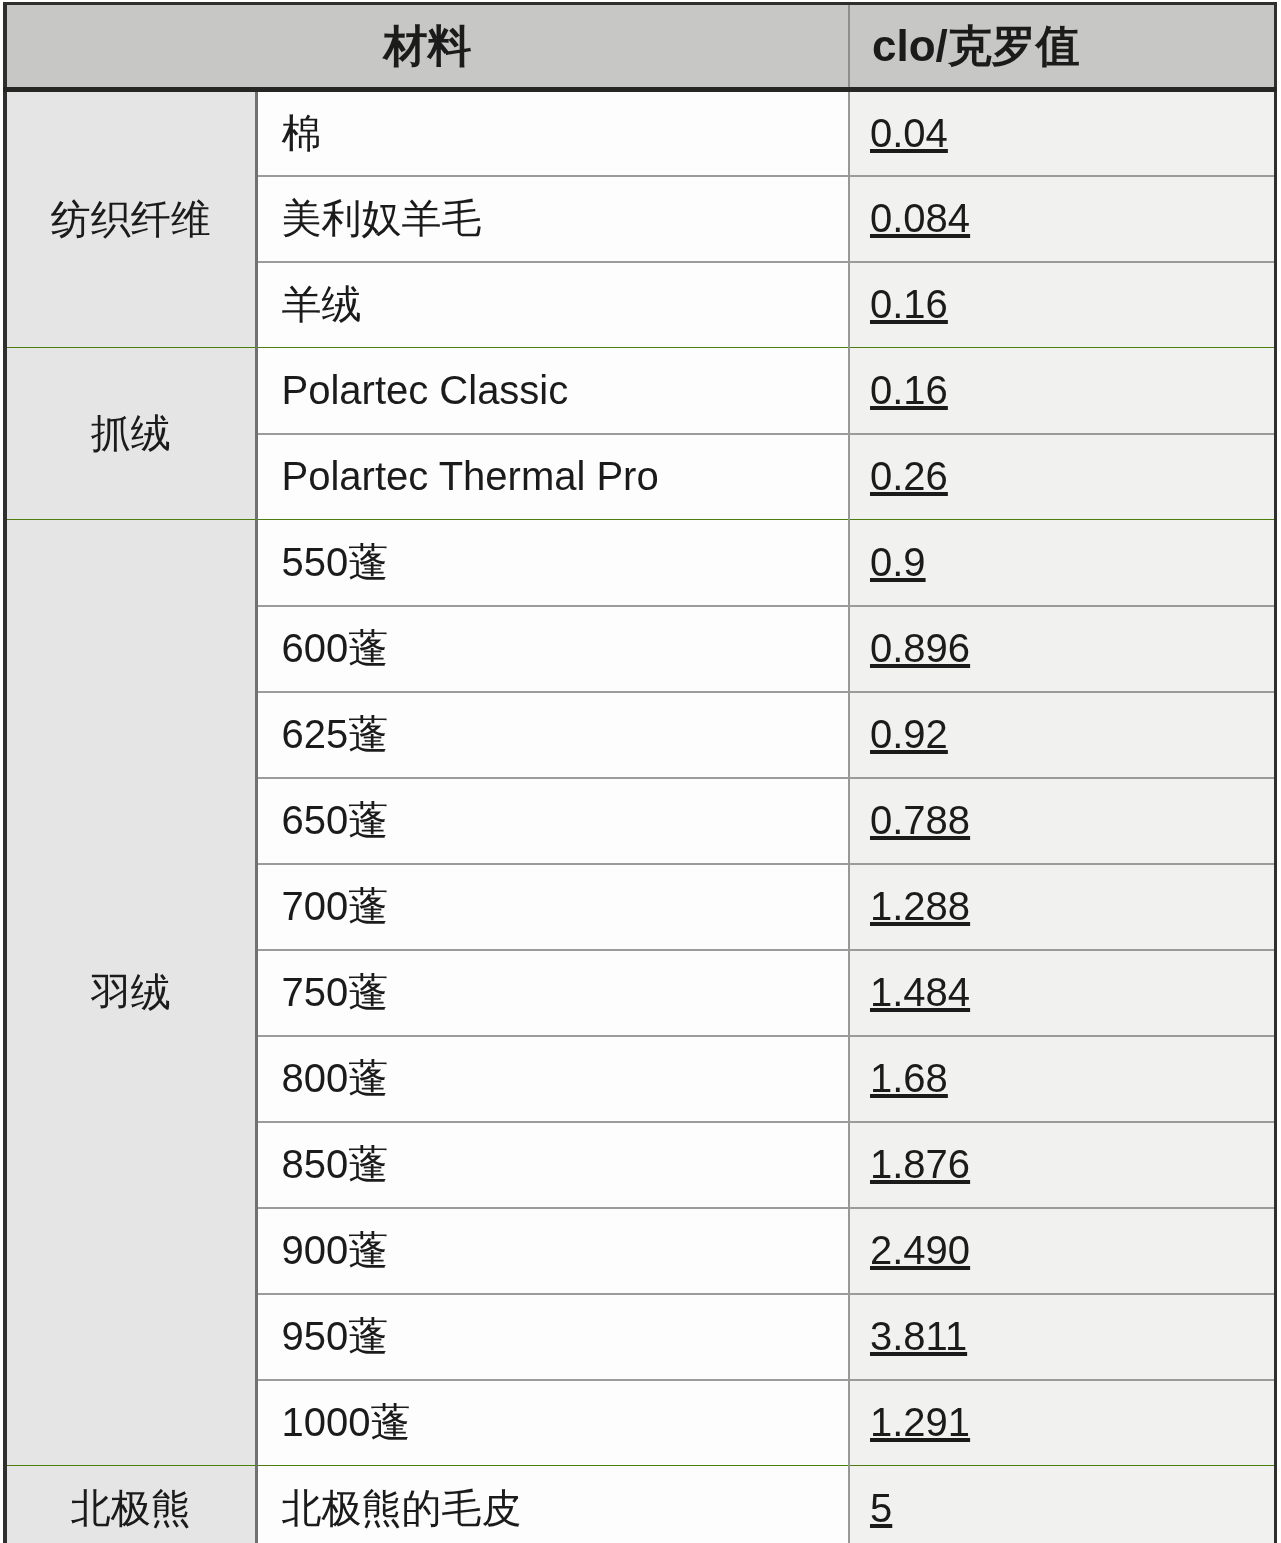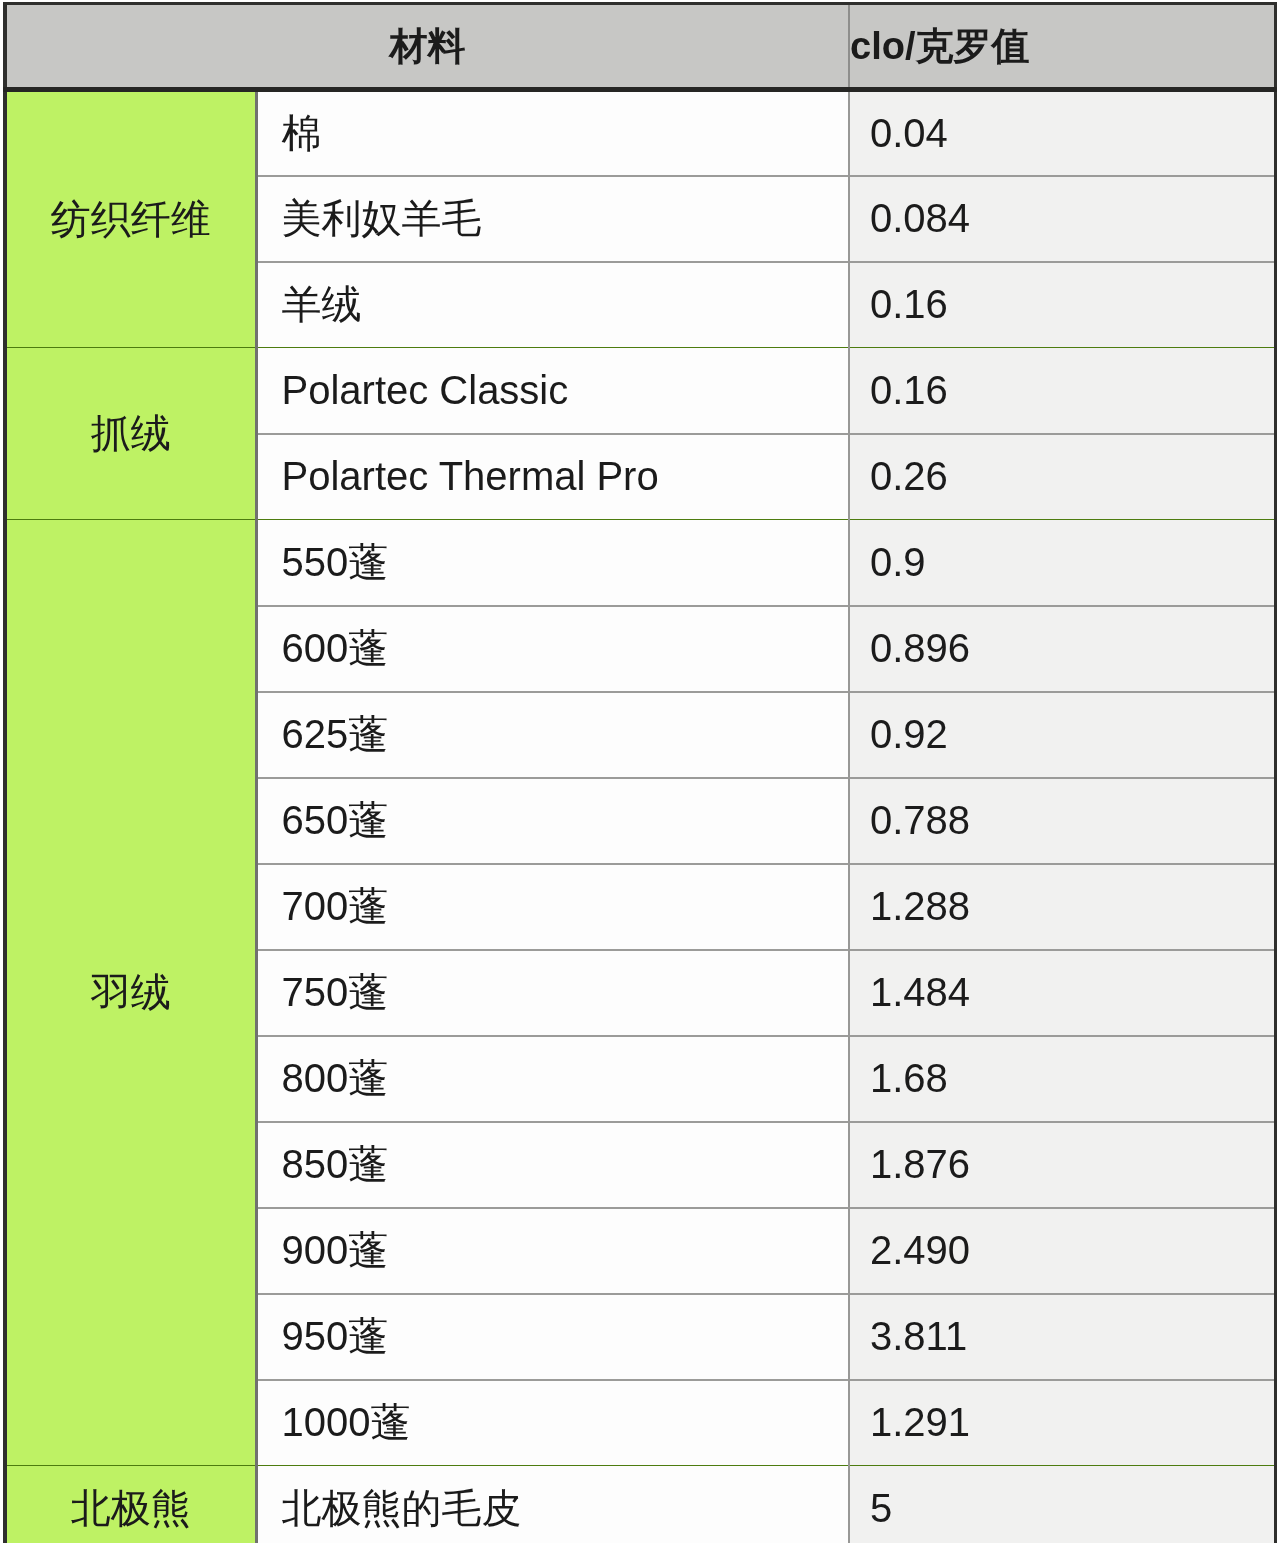--- a/index.html
+++ b/index.html
@@ -22,47 +22,48 @@
     border-right:3px solid #2f2f2d;
   }
   col.c-group { width:251px; }
   col.c-mat   { width:593px; }
   col.c-val   { width:426px; }
 
   th {
     height:86px;
     background:#c7c7c5;
     font-weight:bold;
-    font-size:38px;
+    font-size:44px;
     vertical-align:middle;
     border-bottom:5px solid #262624;
   }
   th.h-mat { text-align:center; }
-  th.h-clo { text-align:left; border-left:2px solid #8e8e8c; }
+  th.h-clo { text-align:left; padding-left:22px; border-left:2px solid #8e8e8c; }
 
   tr.row { height:86px; }
   td { vertical-align:middle; font-size:40px; }
   td + td { border-top:2px solid #9b9b99; }
   tr.row td { border-top:2px solid #9b9b99; }
   tr.gsep td { border-top:1px solid #4d7c0f; }
 
   td.group {
-    background:#bef264;
+    background:#e5e5e5;
     text-align:center;
     border-right:3px solid #71716f;
     border-top:3px solid #4a4a48;
   }
   td.mat {
     background:#fdfdfd;
     padding-left:24px;
     border-right:2px solid #989896;
   }
   td.val {
     background:#f1f1f0;
     padding-left:20px;
+    text-decoration:underline;
   }
 </style>
 </head>
 <body>
 
 <div class="page">
   <table class="clo-table">
     <colgroup>
       <col class="c-group">
         <col class="c-mat">

